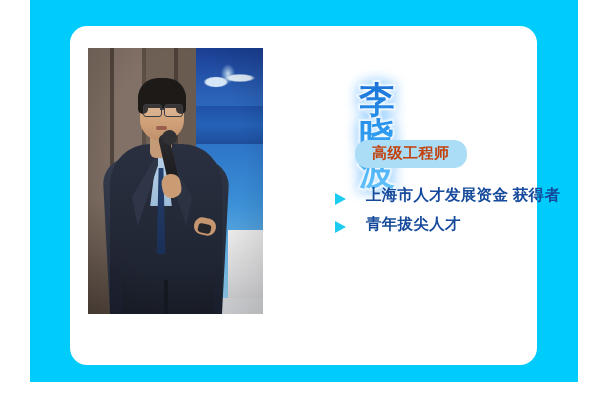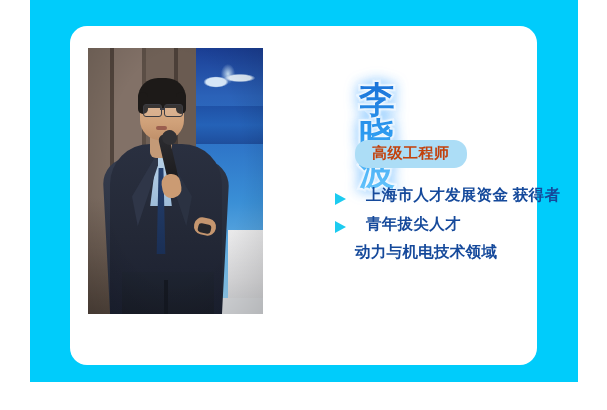--- a/index.html
+++ b/index.html
@@ -279,23 +279,19 @@
         <div class="li">
           <span class="tri"></span>
           <span class="li-text">上海市人才发展资金 获得者</span>
         </div>
 
         <div class="li">
           <span class="tri"></span>
           <span class="li-text">青年拔尖人才</span>
         </div>
 
-        <div class="li no-bullet">
-          <span class="tri-blank"></span>
-          <span class="li-text">动力与机电技术领域</span>
-        </div>
 
 
       </div>
     </div>
 
   </div>
 </div>
 
 </body></html>

